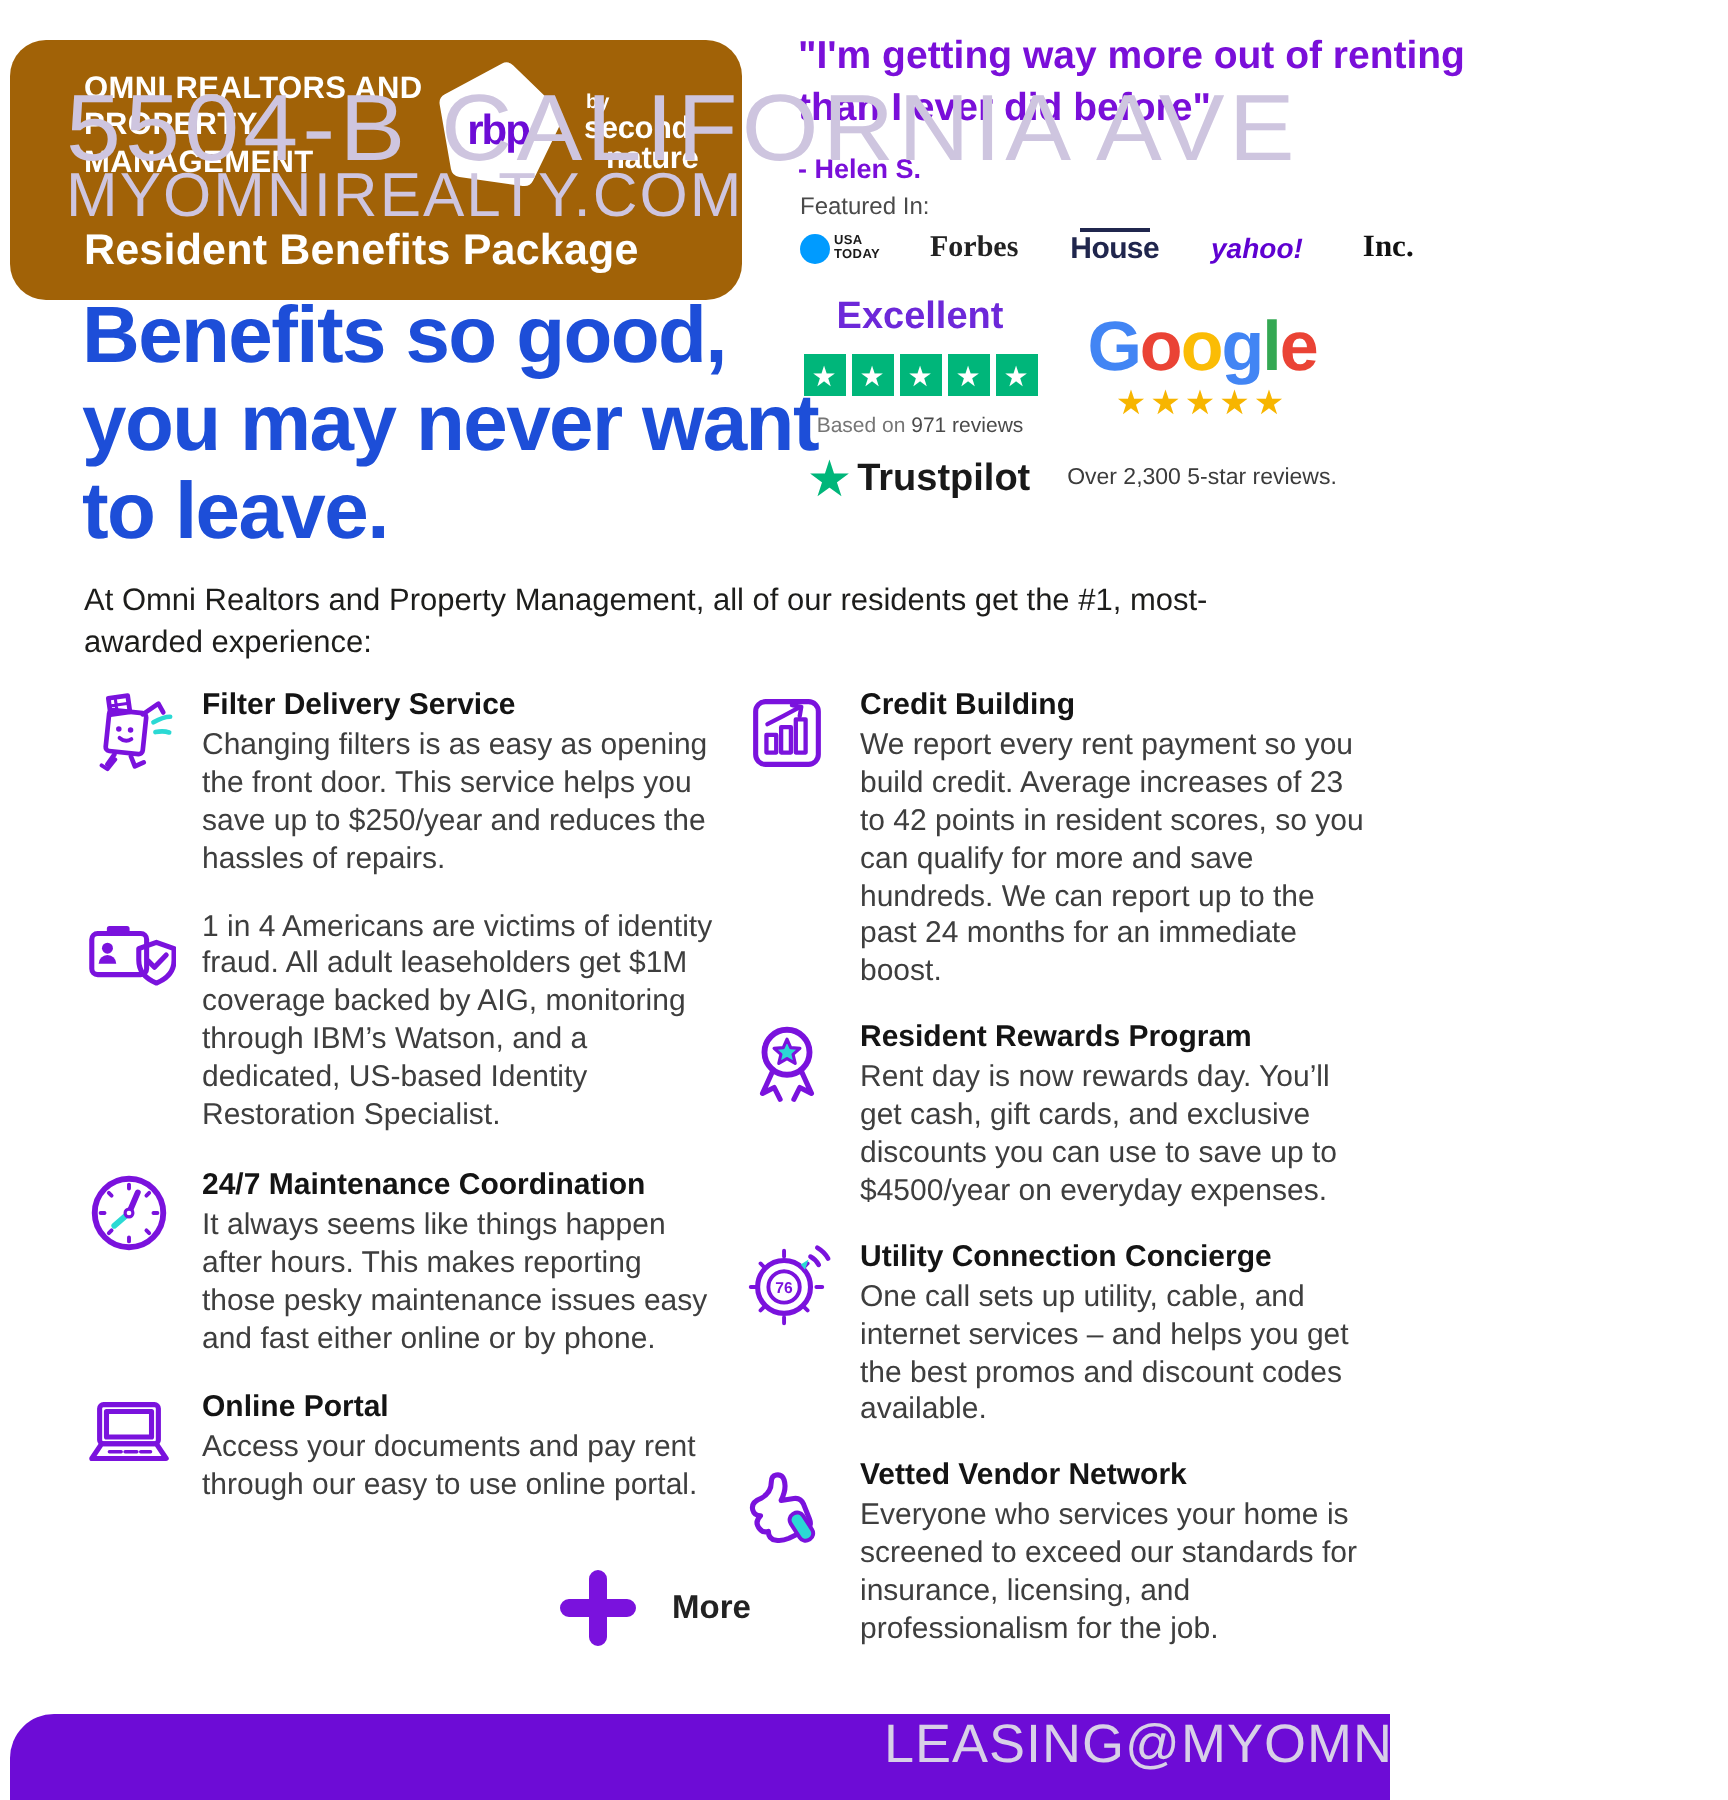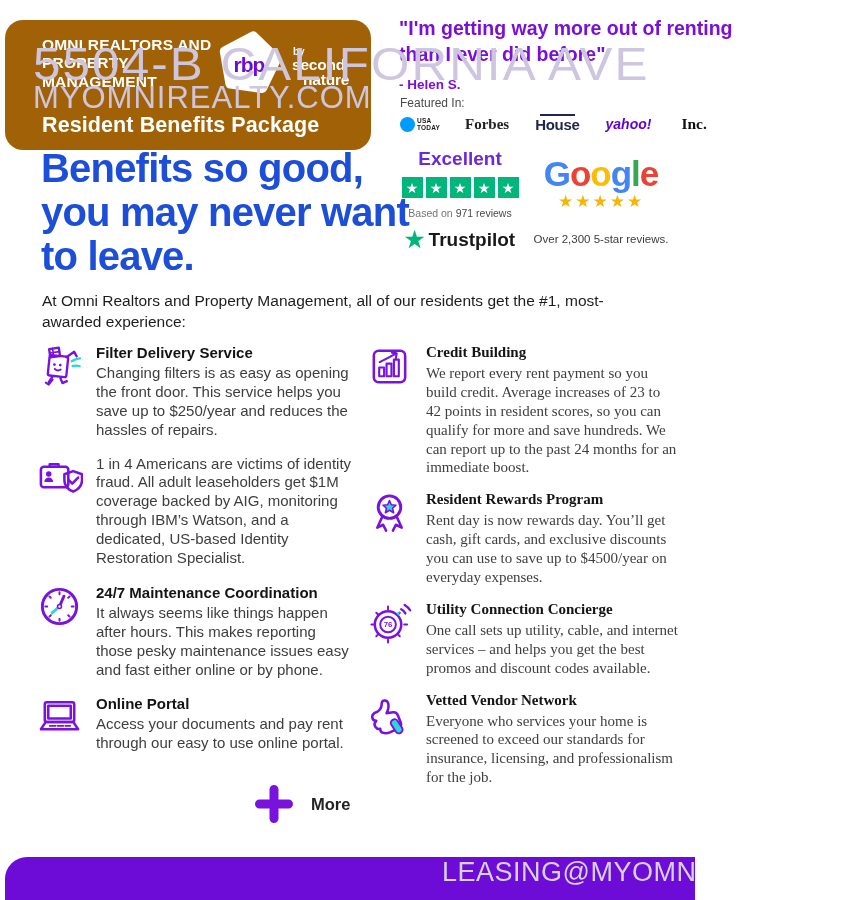--- a/index.html
+++ b/index.html
@@ -46,32 +46,32 @@
   
   .g-block{position:absolute;left:531px;top:156px;width:140px;text-align:center;}
   .g-logo{font-size:35px;font-weight:600;letter-spacing:-1px;line-height:1;}
   .g-stars{color:#F7B500;font-size:17px;letter-spacing:2px;margin-top:2px;line-height:1.1;}
   .g-caption{font-size:11.5px;color:#3c3c3c;margin-top:21px;}
   
   .heading{position:absolute;left:41px;top:146px;width:380px;font-size:40px;font-weight:800;color:#1d4ed8;line-height:1.1;letter-spacing:-.8px;}
   .intro{position:absolute;left:42px;top:291px;width:600px;font-size:15.5px;color:#1d1d1b;line-height:1.35;}
   
   .benefits{position:absolute;left:36px;top:343px;display:flex;}
-  .bcol{display:flex;flex-direction:column;}
+  .bcol{display:flex;flex-direction:column;align-items:center;}
   .bcol-left{width:330px;gap:15px;}
   .bcol-right{width:320px;gap:13px;}
   .benefit{display:flex;}
   .bicon{width:50px;flex:0 0 50px;margin-right:10px;}
   .bicon svg{width:47px;height:47px;}
   .btext{width:260px;}
-  .bcol-right .btext{width:252px;font-family:Liberation Serif, serif;}
+  .bcol-right .btext{width:252px;}
   .btitle{font-size:15px;font-weight:700;color:#141414;margin:1px 0 3px 0;}
   .bbody{font-size:15px;color:#3e3e3e;line-height:1.26;}
   
-  .more-row{position:absolute;left:254px;top:784px;display:flex;align-items:center;justify-content:space-between;}
+  .more-row{position:absolute;left:279px;top:784px;display:flex;align-items:center;justify-content:space-between;}
   .more-label{margin-left:17px;font-size:16.5px;font-weight:700;color:#222;}
   
   .bottom-bar{position:absolute;left:5px;top:857px;width:690px;height:43px;background:#6D0CD6;border-radius:22px 0 0 0;overflow:hidden;}
   .bottom-email{position:absolute;left:437px;top:0px;font-size:27px;color:#D8D0E7;letter-spacing:.5px;white-space:nowrap;}
   .icon-stroke{stroke:#7A12DD;fill:none;stroke-linecap:round;stroke-linejoin:round;}
 </style>
 </head>
 <body>
 
 <div class="header-card">

